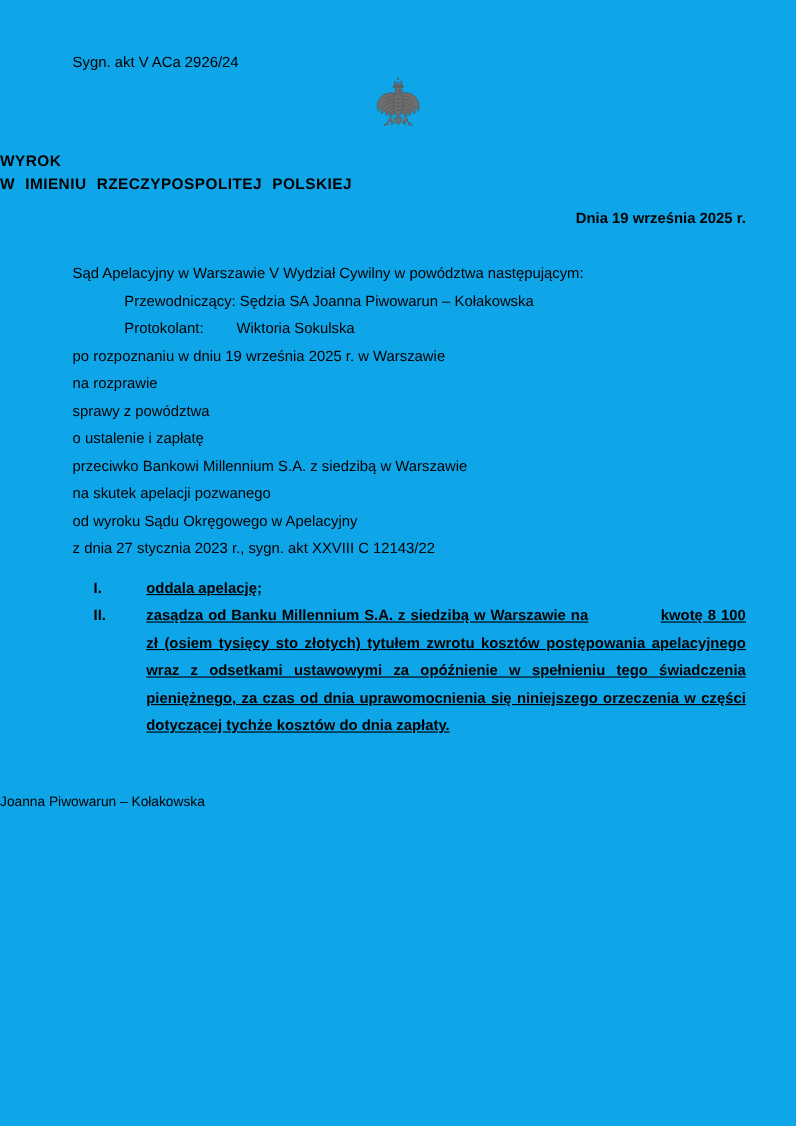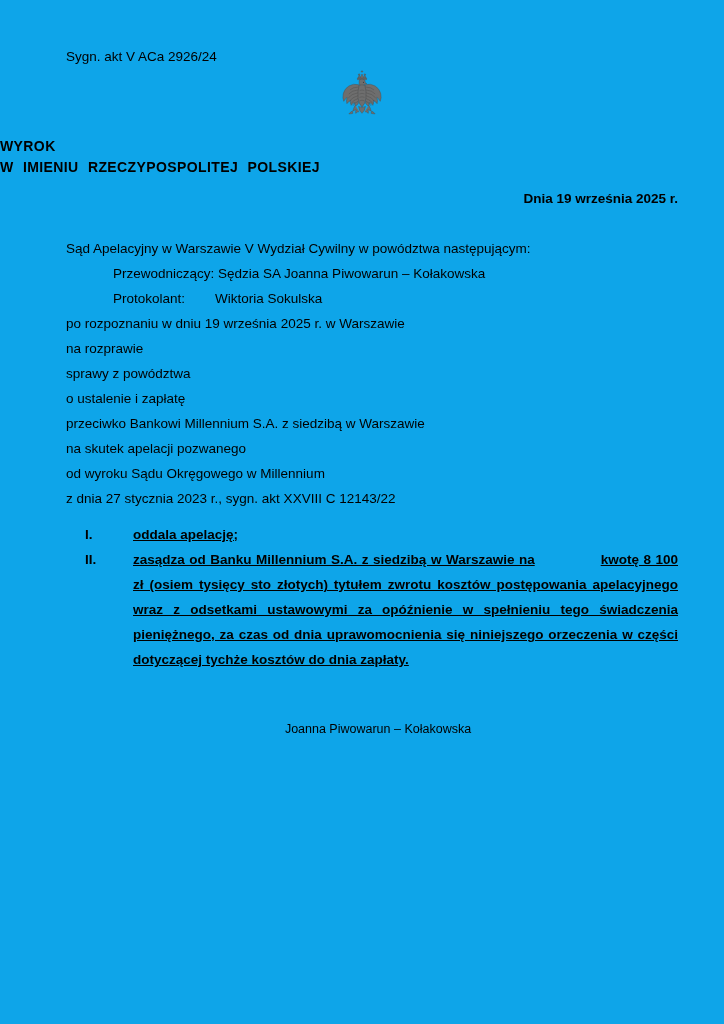--- a/index.html
+++ b/index.html
@@ -131,24 +131,22 @@
     display: inline-block;
     width: 66px;
   }
 
   
   .signature {
     position: absolute;
     left: 0;
     right: 0;
     top: 720px;
-    text-align: center;
     font-size: 12.5px;
     line-height: 18px;
-    margin-left: 32px;
   }
 </style>
 </head>
 <body>
 
 <div class="page">
 
   <div class="case-sig">Sygn. akt V ACa 2926/24</div>
 
   <div class="emblem-wrap">
@@ -214,21 +212,21 @@
   <div class="body-block">
     <div class="body-line">Sąd Apelacyjny w Warszawie V Wydział Cywilny w powództwa następującym:</div>
     <div class="body-line indent">Przewodniczący: Sędzia SA Joanna Piwowarun – Kołakowska</div>
     <div class="body-line indent">Protokolant:        Wiktoria Sokulska</div>
     <div class="body-line">po rozpoznaniu w dniu 19 września 2025 r. w Warszawie</div>
     <div class="body-line">na rozprawie</div>
     <div class="body-line">sprawy z powództwa</div>
     <div class="body-line">o ustalenie i zapłatę</div>
     <div class="body-line">przeciwko Bankowi Millennium S.A. z siedzibą w Warszawie</div>
     <div class="body-line">na skutek apelacji pozwanego</div>
-    <div class="body-line">od wyroku Sądu Okręgowego w Millennium</div>
+    <div class="body-line">od wyroku Sądu Okręgowego w Apelacyjny</div>
     <div class="body-line">z dnia 27 stycznia 2023 r., sygn. akt XXVIII C 12143/22</div>
   </div>
 
   <div class="ruling">
 
     <div class="ruling-item">
       <span class="ruling-num">I.</span>
       <span class="ruling-text single">oddala apelację;</span>
     </div>
 

